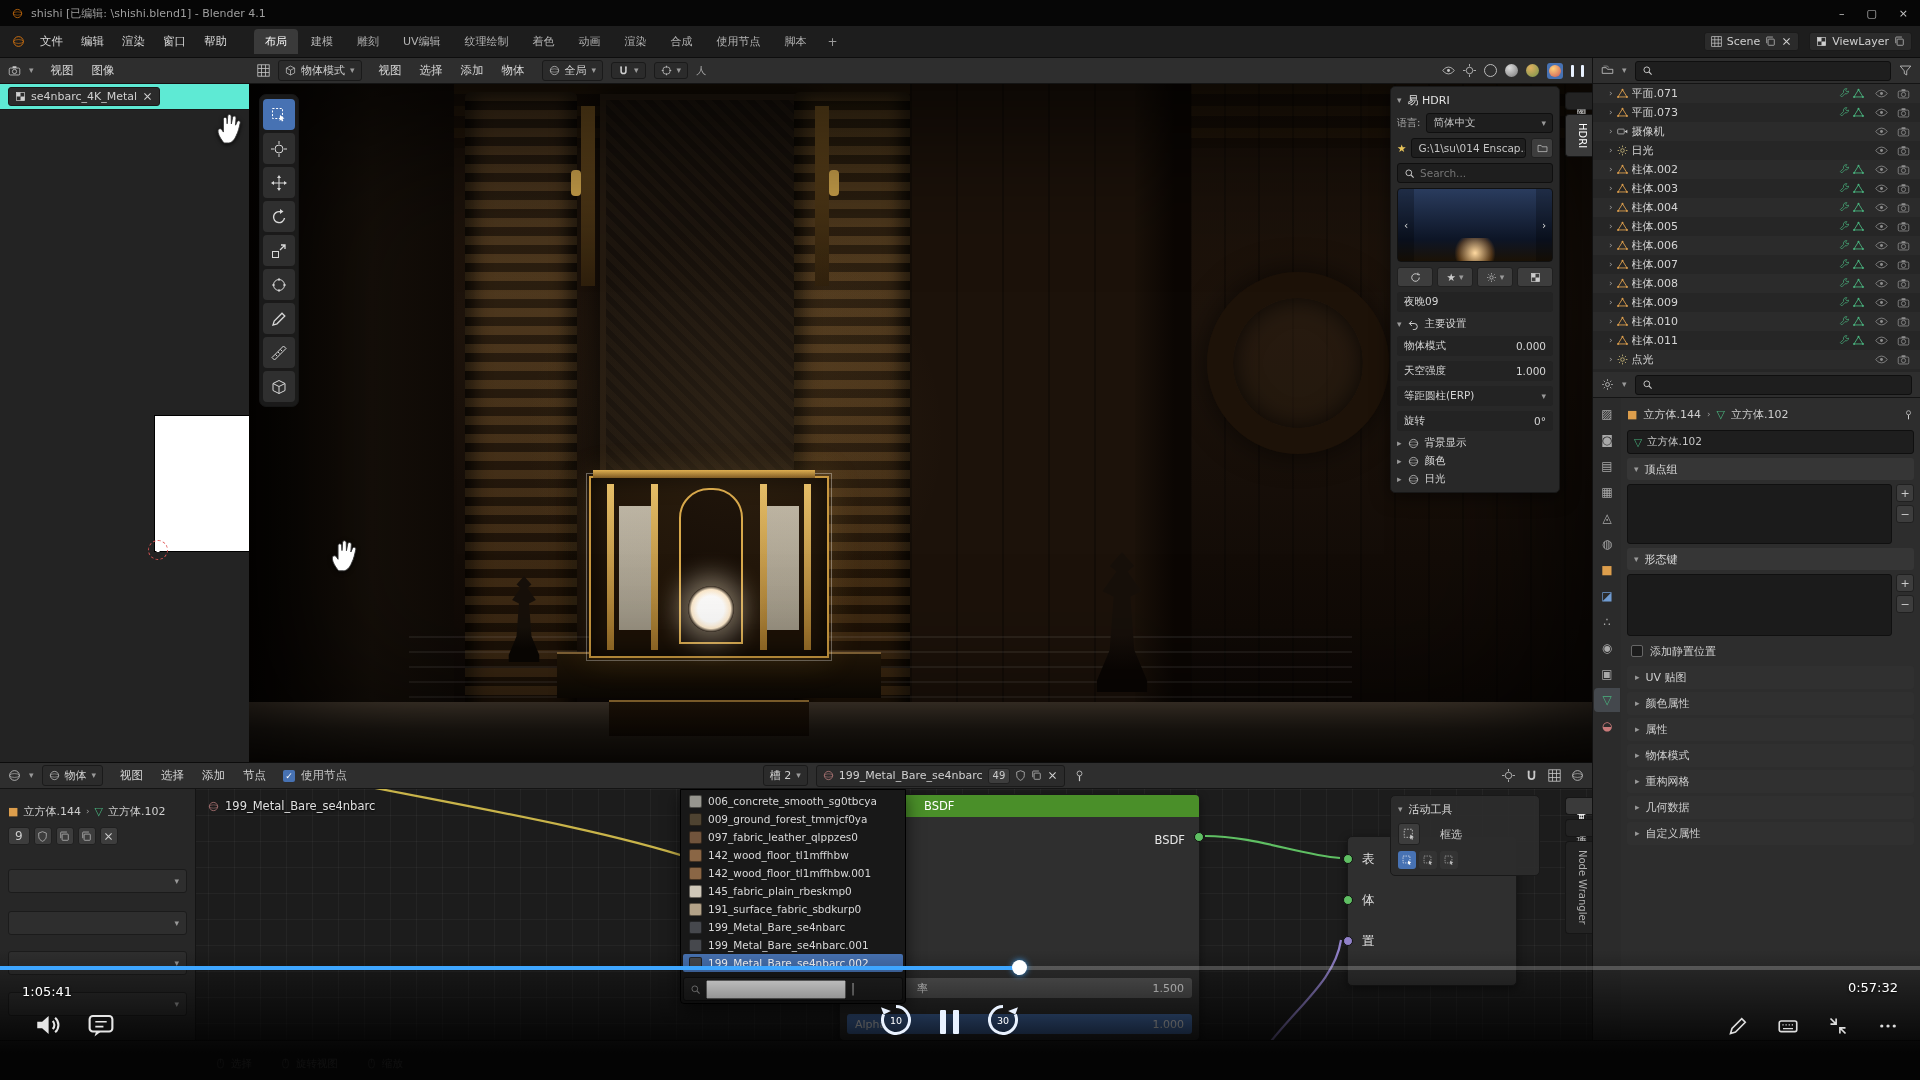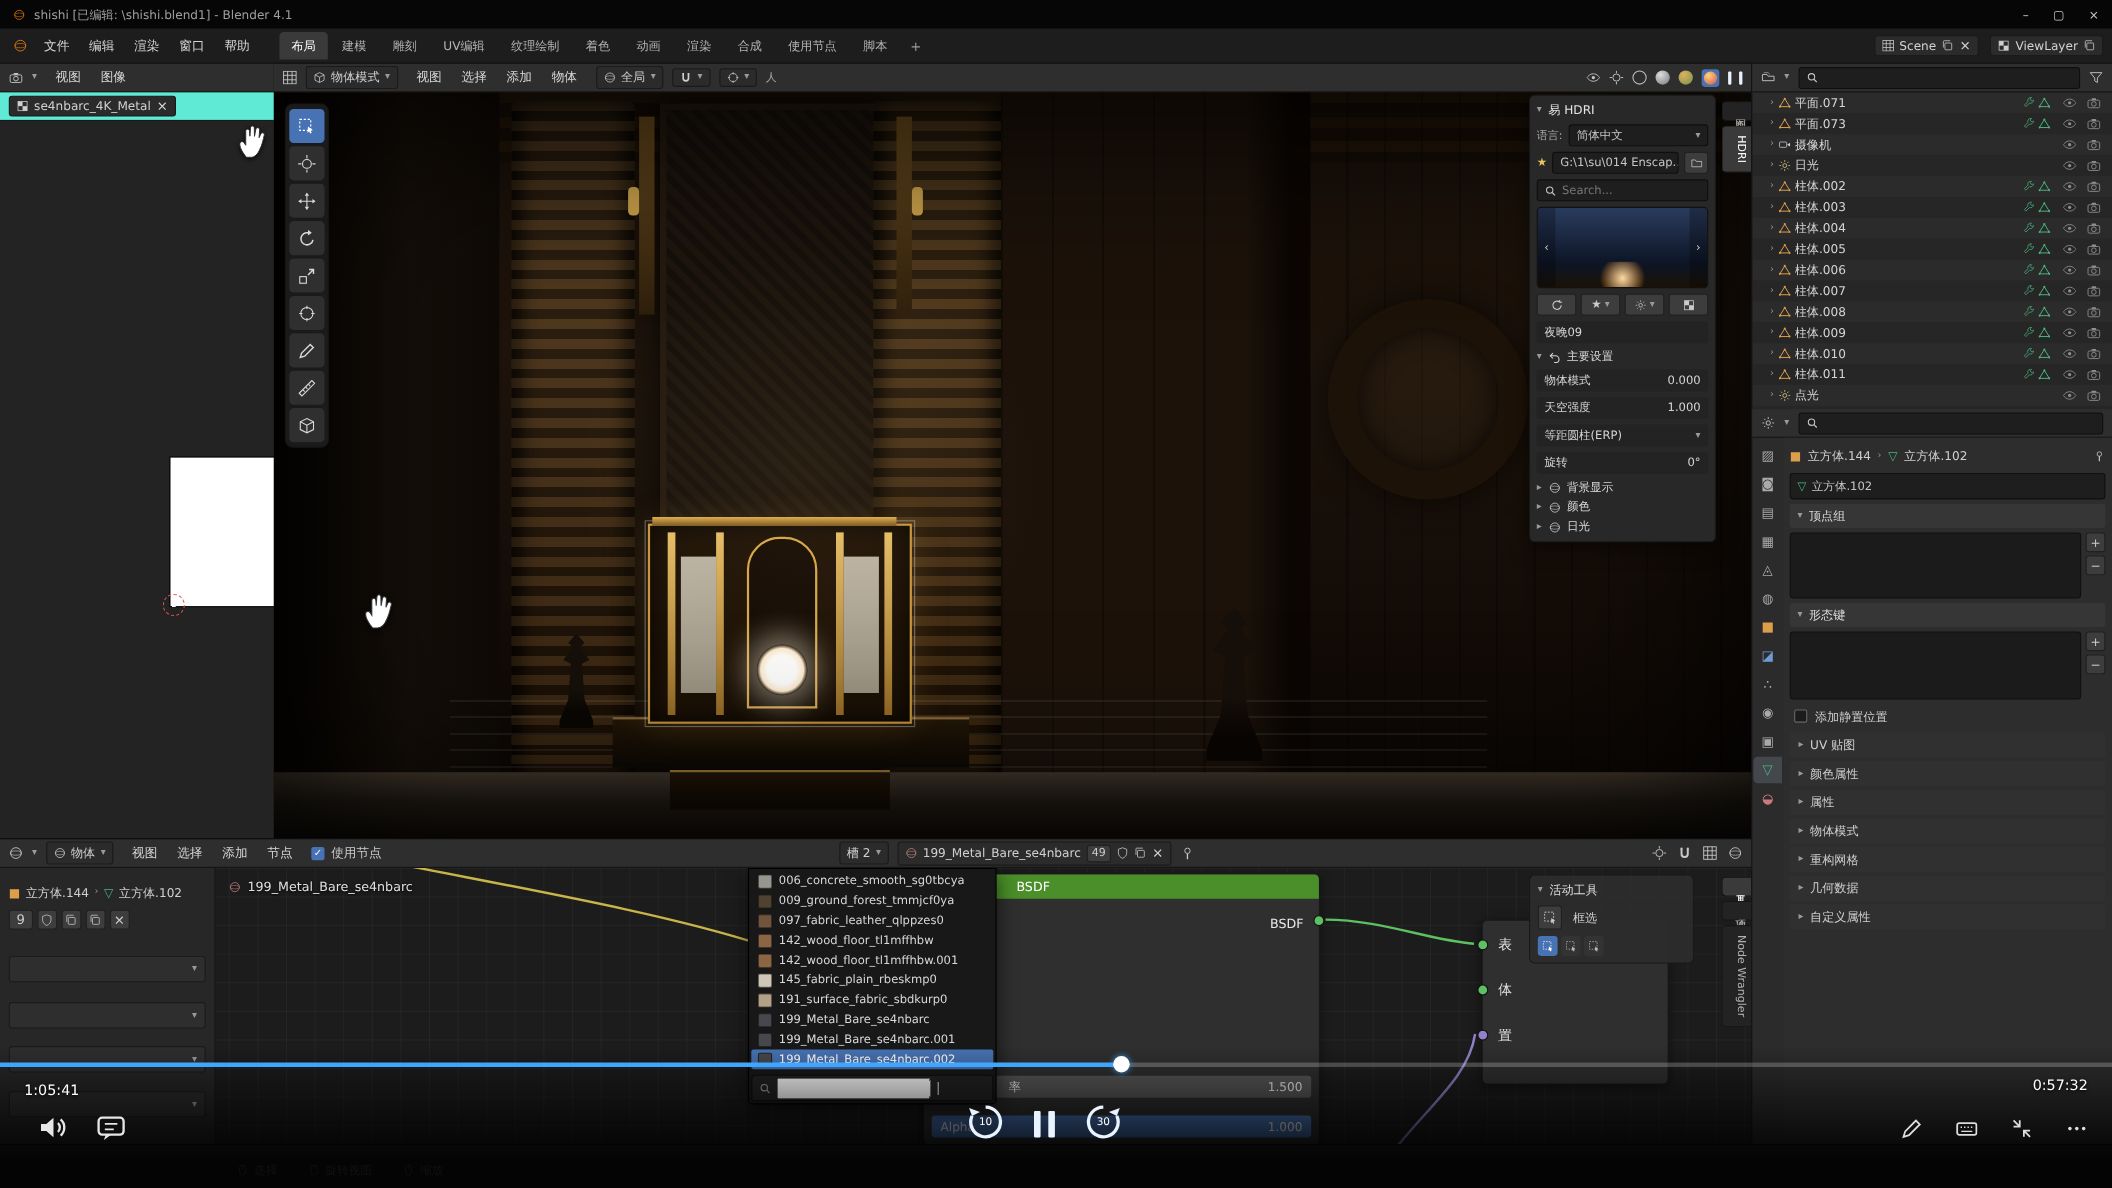--- a/index.html
+++ b/index.html
@@ -1442,21 +1442,21 @@
           <input style="width: 140px;" placeholder="">
           <span class="caret">|</span>
         </div>
       </div>
 
       <div class="atool">
         <div class="hrow" style="gap:6px;font-size:11px;color:#ddd">
           <span class="chev">▾</span>
           <span>活动工具</span>
         </div>
-        <div class="hrow" style="gap:10px">
+        <div class="hrow" style="gap:20px">
           <span class="btn" style="width:22px;height:22px">
             <svg class="ic i13">
                 <use href="#boxsel"></use>
               </svg>
           </span>
           <span style="font-size:11px">框选</span>
         </div>
         <div class="modes">
           <span class="mbtn selected">
               <svg class="ic i11">

